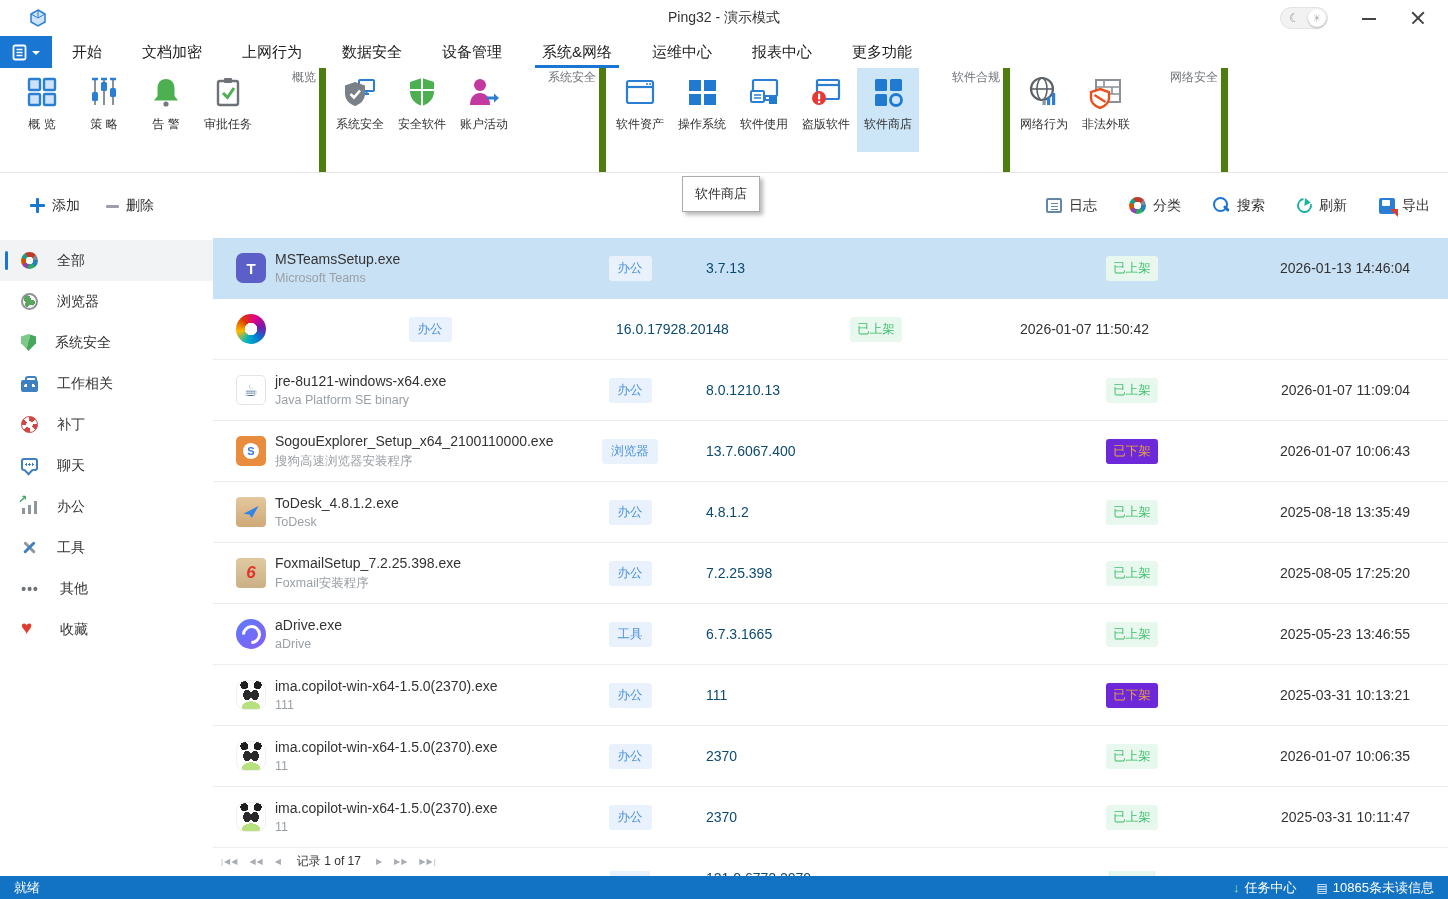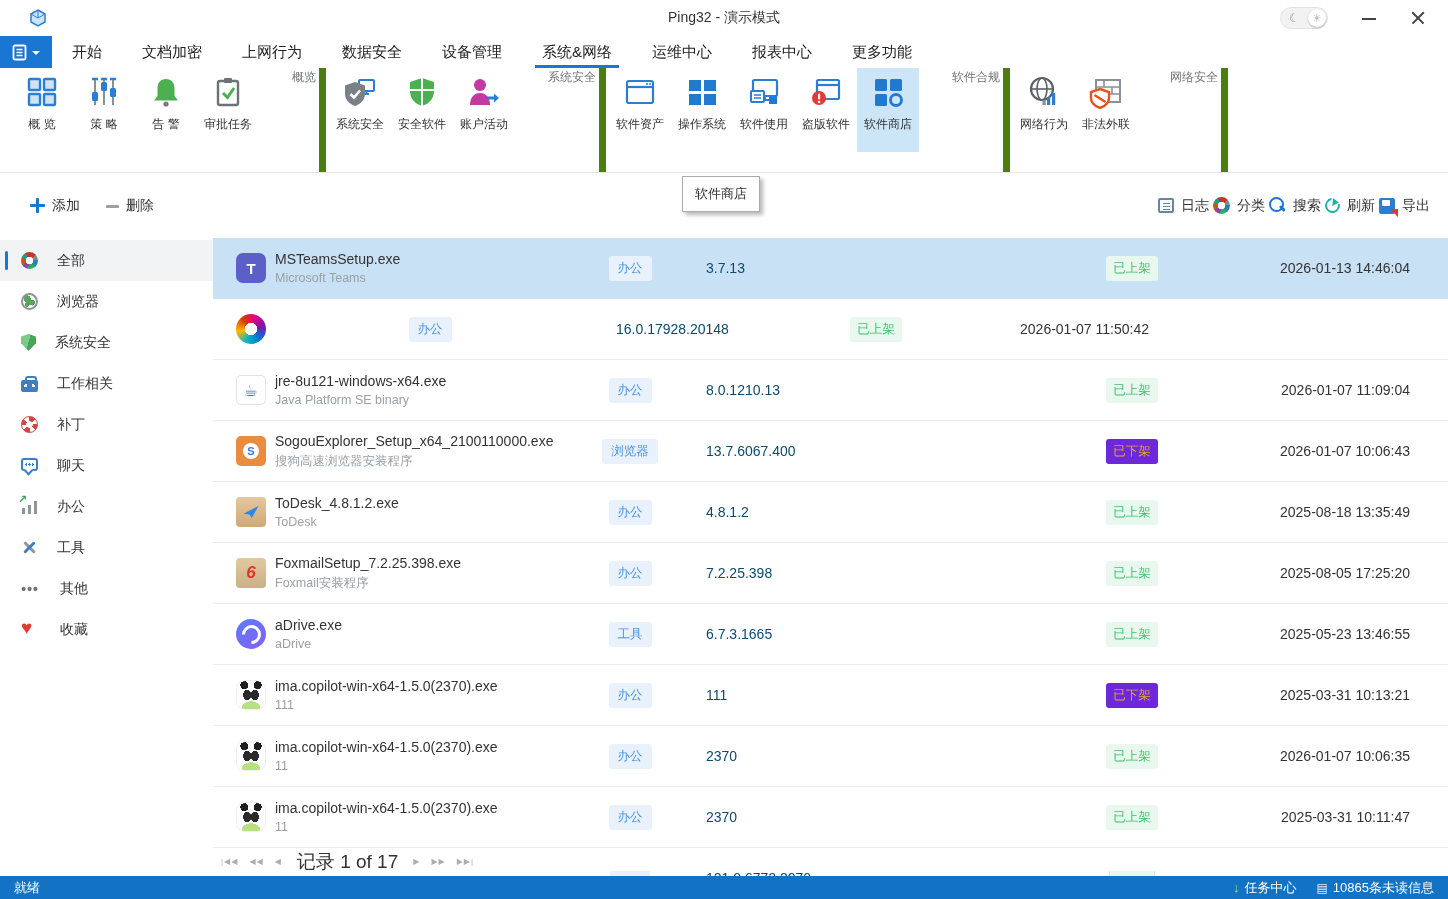--- a/index.html
+++ b/index.html
@@ -41,21 +41,21 @@
   .rgroup-label { height:20px; line-height:18px; text-align:center; font-size:12px; color:#6f7377; }
 
   
   .tooltip { position:absolute; left:682px; top:176px; background:#fff; border:1px solid #ababab;
     box-shadow:3px 3px 4px rgba(0,0,0,.28); padding:8px 12px; font-size:13px; color:#333; z-index:30; }
 
   
   .actionbar { height:65px; display:flex; align-items:center; padding:0 18px 0 30px; background:#fff; flex:none; }
   .ab-left { display:flex; gap:26px; }
   .ab-btn { display:flex; align-items:center; gap:7px; font-size:14px; color:#333; cursor:pointer; }
-  .ab-right { margin-left:auto; display:flex; gap:4px; }
+  .ab-right { margin-left:auto; display:flex; gap:32px; }
   .ab-ico { display:inline-block; position:relative; flex:none; }
   .ico-plus { width:15px; height:15px; }
   .ico-plus::before { content:""; position:absolute; left:0; right:0; top:6px; height:3.4px; background:#1976d2; border-radius:1px; }
   .ico-plus::after { content:""; position:absolute; top:0; bottom:0; left:6px; width:3.4px; background:#1976d2; border-radius:1px; }
   .ico-minus { width:13px; height:13px; }
   .ico-minus::before { content:""; position:absolute; left:0; right:0; top:5.5px; height:3.2px; background:#9aa0a6; border-radius:1px; }
   .ico-log { width:16px; height:15px; border:2px solid #6487a8; border-radius:2px; background:#fff; }
   .ico-log::after { content:""; position:absolute; left:2.5px; right:2.5px; top:2.5px; height:1.6px; background:#6487a8;
     box-shadow:0 3px 0 #6487a8, 0 6px 0 #6487a8; }
   .ico-donut { width:17px; height:17px; border-radius:50%;
@@ -152,21 +152,21 @@
       radial-gradient(circle 4px at 74% 15%, #1e1e1e 99%, transparent),
       radial-gradient(ellipse 4px 5px at 36% 50%, #2a2a2a 99%, transparent),
       radial-gradient(ellipse 4px 5px at 64% 50%, #2a2a2a 99%, transparent),
       radial-gradient(ellipse 9px 6px at 50% 94%, #b7e07e 99%, transparent); }
 
   
   .pagination { position:absolute; left:0; right:0; top:614px; height:19px; background:#fff; z-index:3;
     display:flex; align-items:center; gap:11px; padding-left:8px; }
   .pg-ctrl { color:#a9aeb4; font-size:8px; letter-spacing:1px; cursor:pointer; }
   .pg-ctrl::before { content:attr(data-glyph); }
-  .pg-label { font-size:19px; color:#333; margin:0 4px; }
+  .pg-label { font-size:12px; color:#333; margin:0 4px; }
   .partial-stub-tag { justify-self:center; width:40px; height:20px; background:#e9f2fc; border-radius:3px; }
   .partial-stub-status { justify-self:center; width:46px; height:20px; background:#e9f8ef; border:1px solid #d7f0e0; border-radius:3px; }
 
   
   .statusbar { height:23px; background:#1273c4; color:#fff; display:flex; align-items:center;
     font-size:13px; padding:0 14px; flex:none; }
   .sb-right { margin-left:auto; display:flex; align-items:center; gap:20px; }
   .sb-item { display:flex; align-items:center; gap:5px; cursor:pointer; }
   .sb-down { color:#8fe3a1; font-weight:bold; font-size:13px; }
   .sb-mail { color:#eaf3fc; font-size:12px; }

